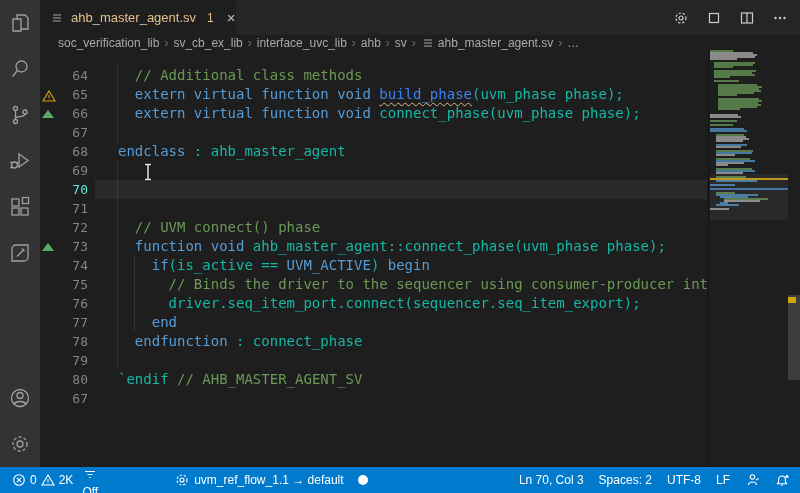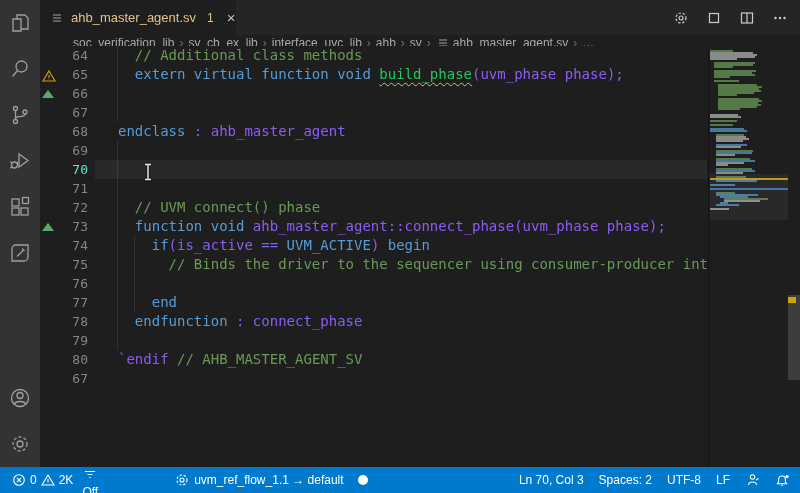--- a/index.html
+++ b/index.html
@@ -20,36 +20,36 @@
   #tab-active { width:196px; height:35px; background:#1e1e1e; display:flex; align-items:center; padding:0 10px; gap:7px; cursor:pointer; }
   #tab-label { color:#e2c08d; font-size:13px; }
   #tab-badge { color:#e2c08d; font-size:12px; margin-left:4px; }
   #tab-close { color:#c5c5c5; font-size:15px; margin-left:6px; line-height:16px; width:18px; text-align:center; cursor:pointer; }
   #tab-actions { position:absolute; right:12px; top:0; height:35px; display:flex; align-items:center; gap:17px; }
   .tb-action { color:#cccccc; cursor:pointer; display:flex; align-items:center; }
   .tb-action svg { stroke:#cccccc; fill:none; stroke-width:1.2; }
 
   
   #breadcrumbs { position:absolute; left:40px; top:35px; width:760px; height:15px; background:#1e1e1e;
-                 display:flex; align-items:center; padding-left:33px; font-size:12px; color:#a9a9a9; }
+                 display:flex; align-items:center; padding-left:18px; font-size:12px; color:#a9a9a9; }
   .bc-item { cursor:pointer; white-space:nowrap; display:flex; align-items:center; gap:3px; }
   .bc-sep { color:#6e6e6e; margin:0 5px; font-size:12px; }
 
   
-  #editor { position:absolute; left:40px; top:46px; width:667px; height:417px; overflow:hidden; background:#1e1e1e; }
+  #editor { position:absolute; left:40px; top:66px; width:667px; height:417px; overflow:hidden; background:#1e1e1e; }
   .row { position:relative; height:19px; font-family:"DejaVu Sans Mono", monospace; }
   .row.current::before { content:""; position:absolute; left:55px; right:0; top:0; bottom:0; background:rgba(255,255,255,0.05); }
   .ln { position:absolute; left:0; top:0; width:48px; text-align:right; color:#858585; font-size:13px; line-height:19px; cursor:pointer; }
   .row.current .ln { color:#5eead4; }
   .code { position:absolute; left:78px; top:0; white-space:pre; font-size:14px; line-height:19px; cursor:text; }
   .deco { position:absolute; left:2px; top:3px; width:14px; height:14px; }
-  .tok-t { color:#8b5cf6; }
+  .tok-t { color:#14b8a6; }
   .tok-k { color:#569cd6; }
   .tok-c { color:#6a9955; }
-  .tok-u { color:#22c55e; text-decoration:underline wavy #d7ba7d 1px; text-underline-offset:3px; }
+  .tok-u { color:#3b82f6; text-decoration:underline wavy #d7ba7d 1px; text-underline-offset:3px; }
   .guide { position:absolute; width:1px; background:rgba(255,255,255,0.09); z-index:0; }
   .marker-arrow { width:0; height:0; border-left:6px solid transparent; border-right:6px solid transparent;
                   border-bottom:8px solid #5aa86a; margin:3px 0 0 0; filter:drop-shadow(0 0 0.5px #1b5e20); }
 
   
   #minimap { position:absolute; left:710px; top:50px; width:78px; height:417px; background:#1e1e1e; cursor:pointer; }
   .mm-row { height:2px; }
   .mm-bar { height:1.5px; }
   .mm-g { background:rgba(106,153,85,0.75); }
   .mm-w { background:rgba(210,210,210,0.6); }
@@ -258,20 +258,21 @@
               <path d="M7 6 v3 M7 10.3 v0.5" stroke="#d19a0b" stroke-width="1.2"></path>
             </svg></span>
           <span class="ln" data-name="line-number">65</span>
           <span class="code" data-name="code-text"><span class="tok-t">  </span><span class="tok-k">extern virtual function void </span><span class="tok-u">build_phase</span><span class="tok-t">(uvm_phase phase);</span></span>
         </div>
         <div class="row" data-name="code-line-66">
           <span class="deco" data-name="coverage-marker-icon">
             <div class="marker-arrow"></div>
           </span>
           <span class="ln" data-name="line-number">66</span>
+          <span class="code" data-name="code-text"><span class="tok-t">  </span><span class="tok-k">extern virtual function void </span><span class="tok-t">connect_phase(uvm_phase phase);</span></span>
         </div>
         <div class="row" data-name="code-line-67">
           <span class="ln" data-name="line-number">67</span>
           <span class="code" data-name="code-text"></span>
         </div>
         <div class="row" data-name="code-line-68">
           <span class="ln" data-name="line-number">68</span>
           <span class="code" data-name="code-text"><span class="tok-k">endclass</span><span class="tok-t"> : ahb_master_agent</span></span>
         </div>
         <div class="row" data-name="code-line-69">
@@ -300,21 +301,21 @@
         <div class="row" data-name="code-line-74">
           <span class="ln" data-name="line-number">74</span>
           <span class="code" data-name="code-text"><span class="tok-t">    </span><span class="tok-k">if</span><span class="tok-t">(is_active == </span><span class="tok-k">UVM_ACTIVE</span><span class="tok-t">) </span><span class="tok-k">begin</span></span>
         </div>
         <div class="row" data-name="code-line-75">
           <span class="ln" data-name="line-number">75</span>
           <span class="code" data-name="code-text"><span class="tok-t">      </span><span class="tok-c">// Binds the driver to the sequencer using consumer-producer int</span></span>
         </div>
         <div class="row" data-name="code-line-76">
           <span class="ln" data-name="line-number">76</span>
-          <span class="code" data-name="code-text"><span class="tok-t">      </span></span>
+          <span class="code" data-name="code-text"><span class="tok-t">      </span><span class="tok-t">driver.seq_item_port.connect(sequencer.seq_item_export);</span></span>
         </div>
         <div class="row" data-name="code-line-77">
           <span class="ln" data-name="line-number">77</span>
           <span class="code" data-name="code-text"><span class="tok-t">    </span><span class="tok-k">end</span></span>
         </div>
         <div class="row" data-name="code-line-78">
           <span class="ln" data-name="line-number">78</span>
           <span class="code" data-name="code-text"><span class="tok-t">  </span><span class="tok-k">endfunction</span><span class="tok-t"> : connect_phase</span></span>
         </div>
         <div class="row" data-name="code-line-79">

